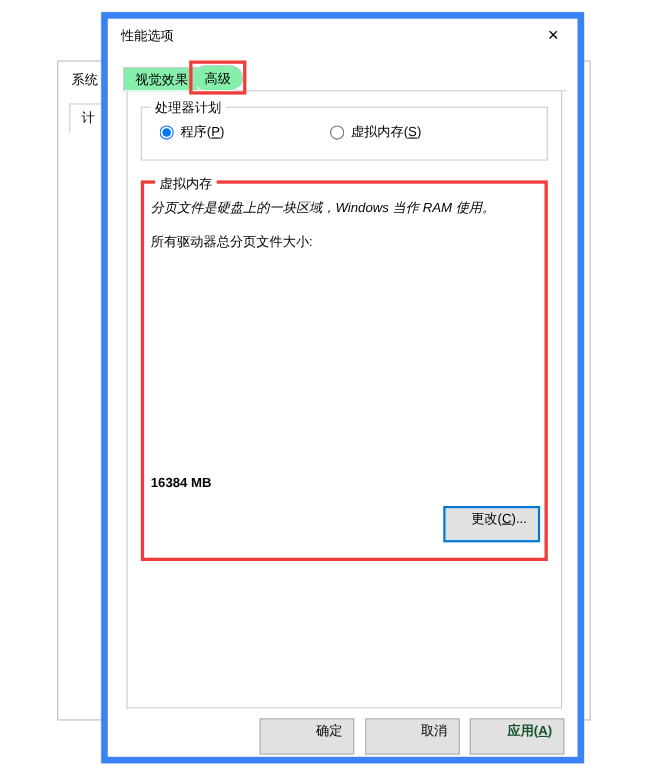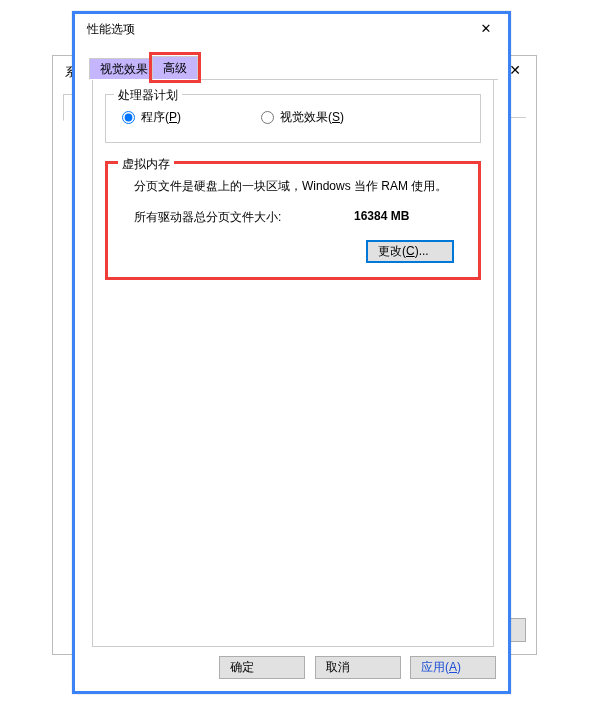--- a/index.html
+++ b/index.html
@@ -8,57 +8,57 @@
     
     .bg-dialog { position:absolute; left:52px; top:55px; width:485px; height:600px; border:1px solid #bbb; background:#fff; }
     .bg-title { padding:8px 12px; font-size:12px; }
     .bg-tabs { position:absolute; left:10px; top:38px; right:10px; border-bottom:1px solid #ccc; height:24px; }
     .bg-tab { position:absolute; left:0; top:0; background:#fff; border:1px solid #ccc; border-bottom:1px solid #fff; padding:4px 10px; font-size:12px; }
     .bg-close { position:absolute; right:0; top:0; width:42px; height:28px; text-align:center; line-height:28px; font-family:Arial; font-size:14px; }
     .bg-bottom { position:absolute; bottom:10px; right:10px; width:350px; height:26px; }
     .bg-btn { float:right; border:1px solid #adadad; background:#e1e1e1; width:85px; height:24px; margin-left:6px; }
 
     
-    .dialog { position:absolute; left:72px; top:11px; width:439px; height:683px; background:#fff; border:3px solid #3b82f6; box-shadow:0 0 1px rgba(0,0,0,.3); }
+    .dialog { position:absolute; left:92px; top:11px; width:439px; height:683px; background:#fff; border:6px solid #3b82f6; box-shadow:0 0 1px rgba(0,0,0,.3); }
     .titlebar { height:31px; position:relative; padding:7px 12px; font-size:12px; }
     .close-btn { position:absolute; right:0; top:0; width:44px; height:30px; text-align:center; line-height:30px; font-family:Arial; font-size:13px; cursor:default; }
 
     .client { position:absolute; left:10px; right:10px; top:42px; bottom:44px; }
 
     
     .tabbar { position:relative; height:24px; border-bottom:1px solid #ccc; margin-left:4px; }
-    .tab { position:absolute; top:2px; height:22px; line-height:20px; padding:0 10px; background:#c4b5fd; border:1px solid #ccc; border-bottom:1px solid #fff; font-size:12px; cursor:default; }
+    .tab { position:absolute; top:2px; height:22px; line-height:20px; padding:0 10px; background:#86efac; border:1px solid #ccc; border-bottom:1px solid #fff; font-size:12px; cursor:default; }
     .tab.t1 { left:0; }
-    .tab.t2 { left:63px; top:0px; height:24px; line-height:22px; z-index:2; border-bottom:1px solid #fff; }
+    .tab.t2 { left:63px; top:0px; height:24px; line-height:22px; z-index:2; border-bottom:1px solid #fff;border-radius:12px; }
     .tab.t3 { left:105px; }
     .tab-hl { position:absolute; left:60px; top:-4px; width:52px; height:31px; border:3px solid #ef3d3a; z-index:5; pointer-events:none; }
 
     .content { position:absolute; left:7px; right:4px; top:24px; bottom:0; border:1px solid #ccc; border-top:none; padding:14px 12px; }
 
     .group { border:1px solid #ccc; padding:12px 14px 14px; margin-bottom:18px; position:relative; }
     .group-title { position:absolute; top:-8px; left:8px; background:#fff; padding:0 4px; font-size:12px; }
     .desc { margin:2px 0 22px 2px; }
     .sub { margin:0 0 10px 2px; }
-    .radios { display:flex; align-items:flex-end; margin:2px 0 2px 2px; }
+    .radios { display:flex; align-items:flex-end; margin:2px 0 2px 2px;gap:16px; }
     .radio { display:flex; align-items:center; margin-right:80px; cursor:default; }
     .radio input { margin-right:6px; }
     .u { text-decoration:underline; }
 
-    .vm-box { border:3px solid #ef3d3a; padding:12px 24px 14px; position:relative; }
+    .vm-box { border:3px solid #ef3d3a; padding:12px 4px 14px; position:relative; }
     .vm-title { position:absolute; top:-8px; left:10px; background:#fff; padding:0 4px; font-size:12px; }
-    .vm-row { display:flex; margin:14px 2px 4px; }
+    .vm-row { display:flex; margin:14px 2px 4px;flex-direction:column; }
     .vm-label { flex:0 0 220px; }
     .vm-val { flex:1;font-weight:bold; }
     .btnrow { text-align:right; margin-top:14px; }
-    .btn { display:inline-block; min-width:88px; height:23px; line-height:21px; border:1px solid #adadad; background:#e1e1e1; text-align:left; font-size:12px; cursor:default; padding:0 10px; }
+    .btn { display:inline-block; min-width:88px; height:33px; line-height:21px; border:1px solid #adadad; background:#e1e1e1; text-align:right; font-size:12px; cursor:default; padding:0 10px; }
     .btn.focus { border:2px solid #0078d7; line-height:19px; }
 
     .bottom { position:absolute; left:0; right:0; bottom:0; height:44px; text-align:right; padding:9px 12px; }
     .bottom .btn { margin-left:6px; min-width:86px; }
-    .btn.disabled { color:#1d4ed8; }
+    .btn.disabled { color:#14532d;font-weight:bold; }
   </style>
 </head>
 <body>
 
 <div class="bg-dialog">
   <div class="bg-title">系统</div>
   <div class="bg-close">✕</div>
   <div class="bg-tabs">
     <div class="bg-tab">计</div>
   </div>
@@ -86,28 +86,28 @@
 
       <div class="group">
         <div class="group-title">处理器计划</div>
         <div class="radios">
           <label class="radio">
             <input type="radio" name="sched" checked="" style="">
             <span><span>程序(</span><span class="u">P</span><span>)</span></span>
           </label>
           <label class="radio">
             <input type="radio" name="sched" style="">
-            <span><span>视觉效果(</span><span class="u">S</span><span>)</span></span>
+            <span><span>虚拟内存(</span><span class="u">S</span><span>)</span></span>
           </label>
         </div>
       </div>
 
       <div class="vm-box">
         <div class="vm-title">虚拟内存</div>
-        <div class="desc" style="margin-bottom:2px;">分页文件是硬盘上的一块区域，Windows 当作 RAM 使用。</div>
+        <div class="desc" style="margin-bottom:2px;font-style:italic;">分页文件是硬盘上的一块区域，Windows 当作 RAM 使用。</div>
         <div class="vm-row">
           <div class="vm-label">所有驱动器总分页文件大小:</div>
           <div class="vm-val">16384 MB</div>
         </div>
         <div class="btnrow">
           <span class="btn focus"><span>更改(</span><span class="u">C</span><span>)...</span></span>
         </div>
       </div>
 
     </div>

